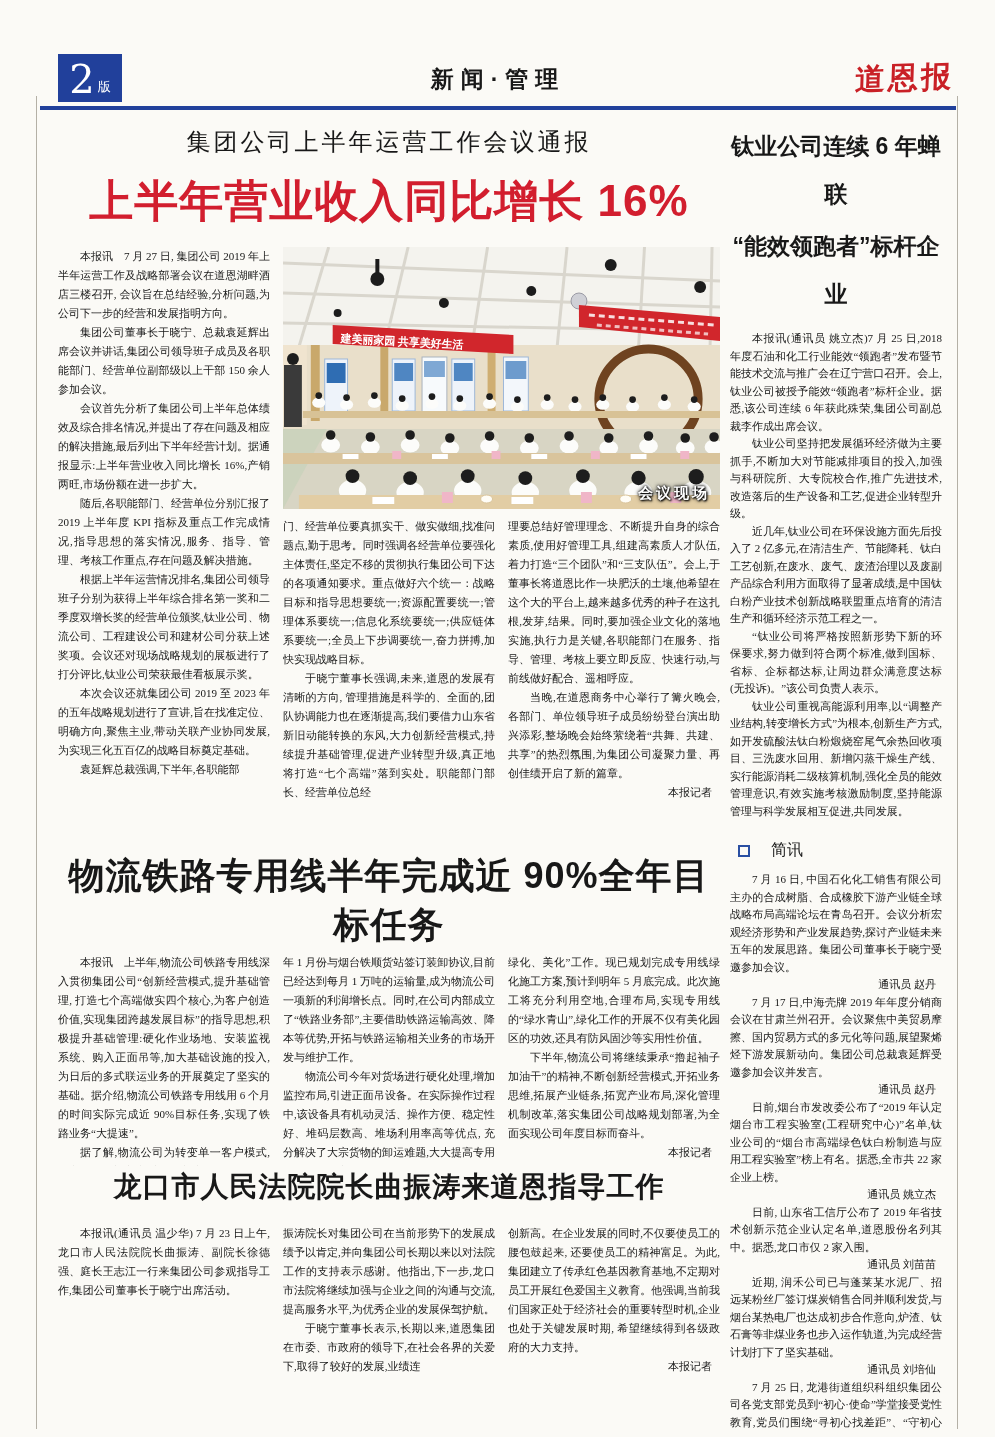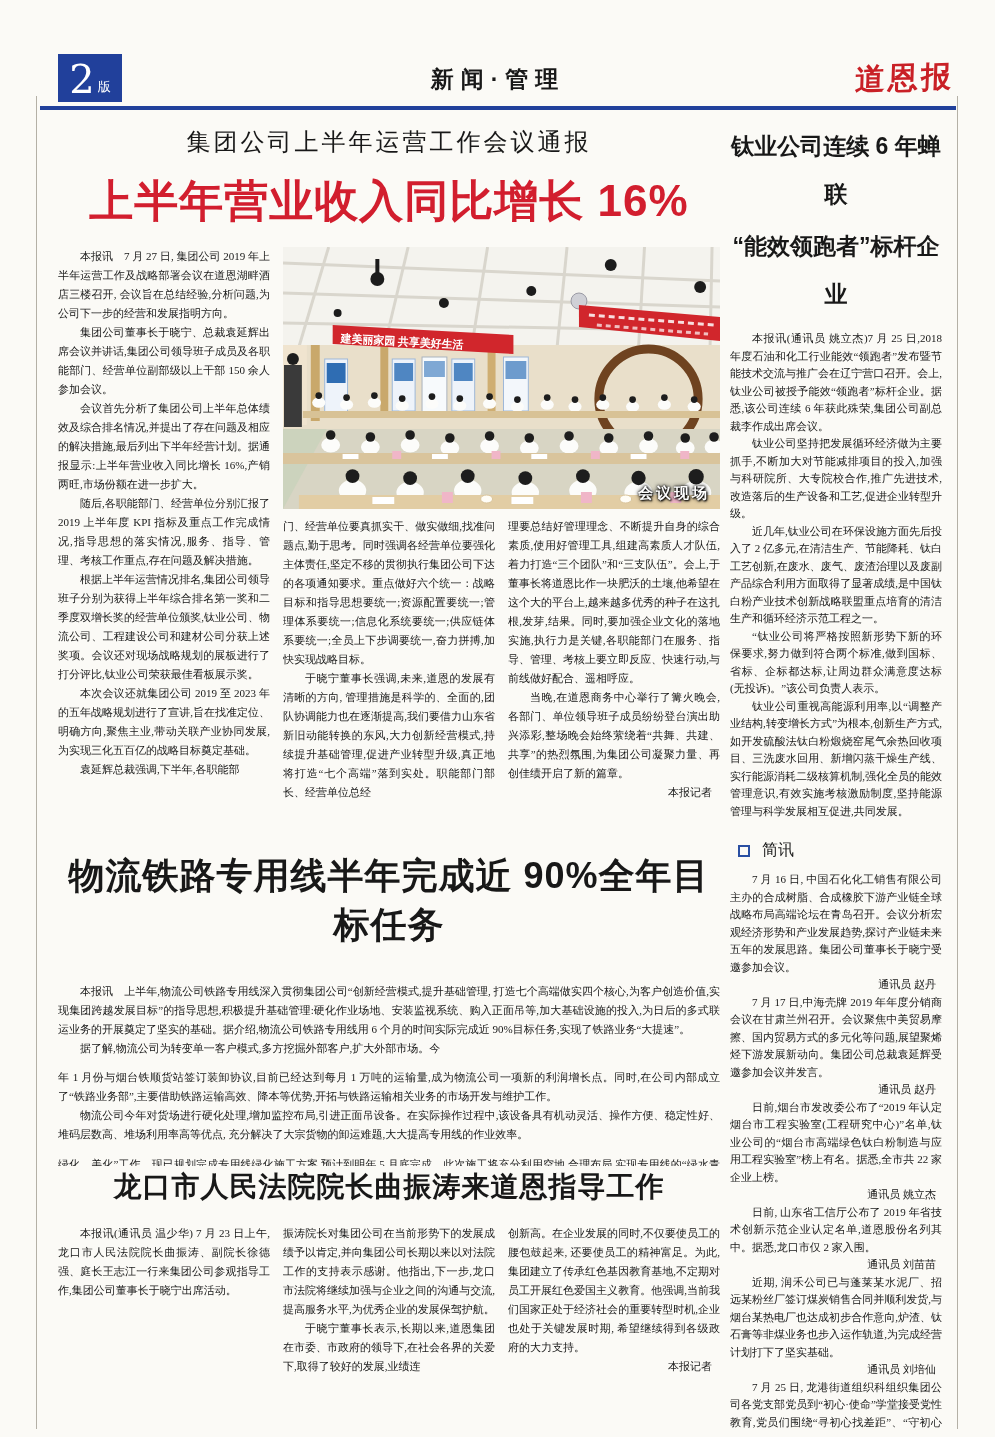--- a/index.html
+++ b/index.html
@@ -43,35 +43,35 @@
   .photo svg { display: block; width: 100%; height: 100%; }
   .photo-caption { position: absolute; right: 10px; bottom: 6px; color: #fff; font-weight: bold;
     font-size: 15px; letter-spacing: 3px; font-family: Liberation Serif, serif;
     text-shadow: 0 0 4px #000, 0 0 2px #000, 1px 1px 2px #000; }
   .lead-right-cols { display: flex; gap: 13px; margin-top: 8px; flex: 1; overflow: hidden; }
 
   
   .logistics { position: absolute; left: 0; top: 734px; width: 662px; height: 314px; overflow: hidden; }
   .mid-headline { text-align: center; font-size: 36px; font-weight: bold; letter-spacing: 1px;
     font-family: "Liberation Sans", "DejaVu Sans", sans-serif; }
-  .logistics .cols { margin-top: 32px; height: 246px; flex-direction: column; }
+  .logistics .cols { margin-top: 3px; height: 246px; }
 
   
   .court { position: absolute; left: 0; top: 1050px; width: 662px; height: 263px; overflow: hidden; }
   .court .headline { text-align: center; font-size: 28px; font-weight: bold; letter-spacing: 1px;
     font-family: Liberation Sans, sans-serif; }
   .court .cols { margin-top: 18px; height: 199px; }
 
   
   .right-col { position: absolute; left: 672px; top: 0; width: 212px; height: 1315px; overflow: hidden; }
   .rc-headline { margin-top: 4px; text-align: center; font-weight: bold; font-size: 23px;
     line-height: 48px; font-family: "Liberation Sans", "DejaVu Sans", sans-serif; }
   .rc-body { margin-top: 12px; font-size: 11px; line-height: 17.5px; text-align: justify; }
   .rc-body p { text-indent: 2em; }
-  .briefs-head { display: flex; align-items: center; gap: 12px; margin: 20px 0 10px;
+  .briefs-head { display: flex; align-items: center; gap: 21px; margin: 20px 0 10px;
     font-family: "Liberation Sans", "DejaVu Sans", sans-serif; font-size: 16px; padding-left: 8px; }
   .briefs-square { width: 12px; height: 12px; border: 2px solid #2a4fa2; flex: none; }
   .briefs { font-size: 11px; line-height: 17.5px; text-align: justify; }
   .briefs p.t { text-indent: 2em; }
   .briefs p.b { text-align: right; padding-right: 6px; }
 </style>
 </head>
 <body>
 
 <div id="page">

